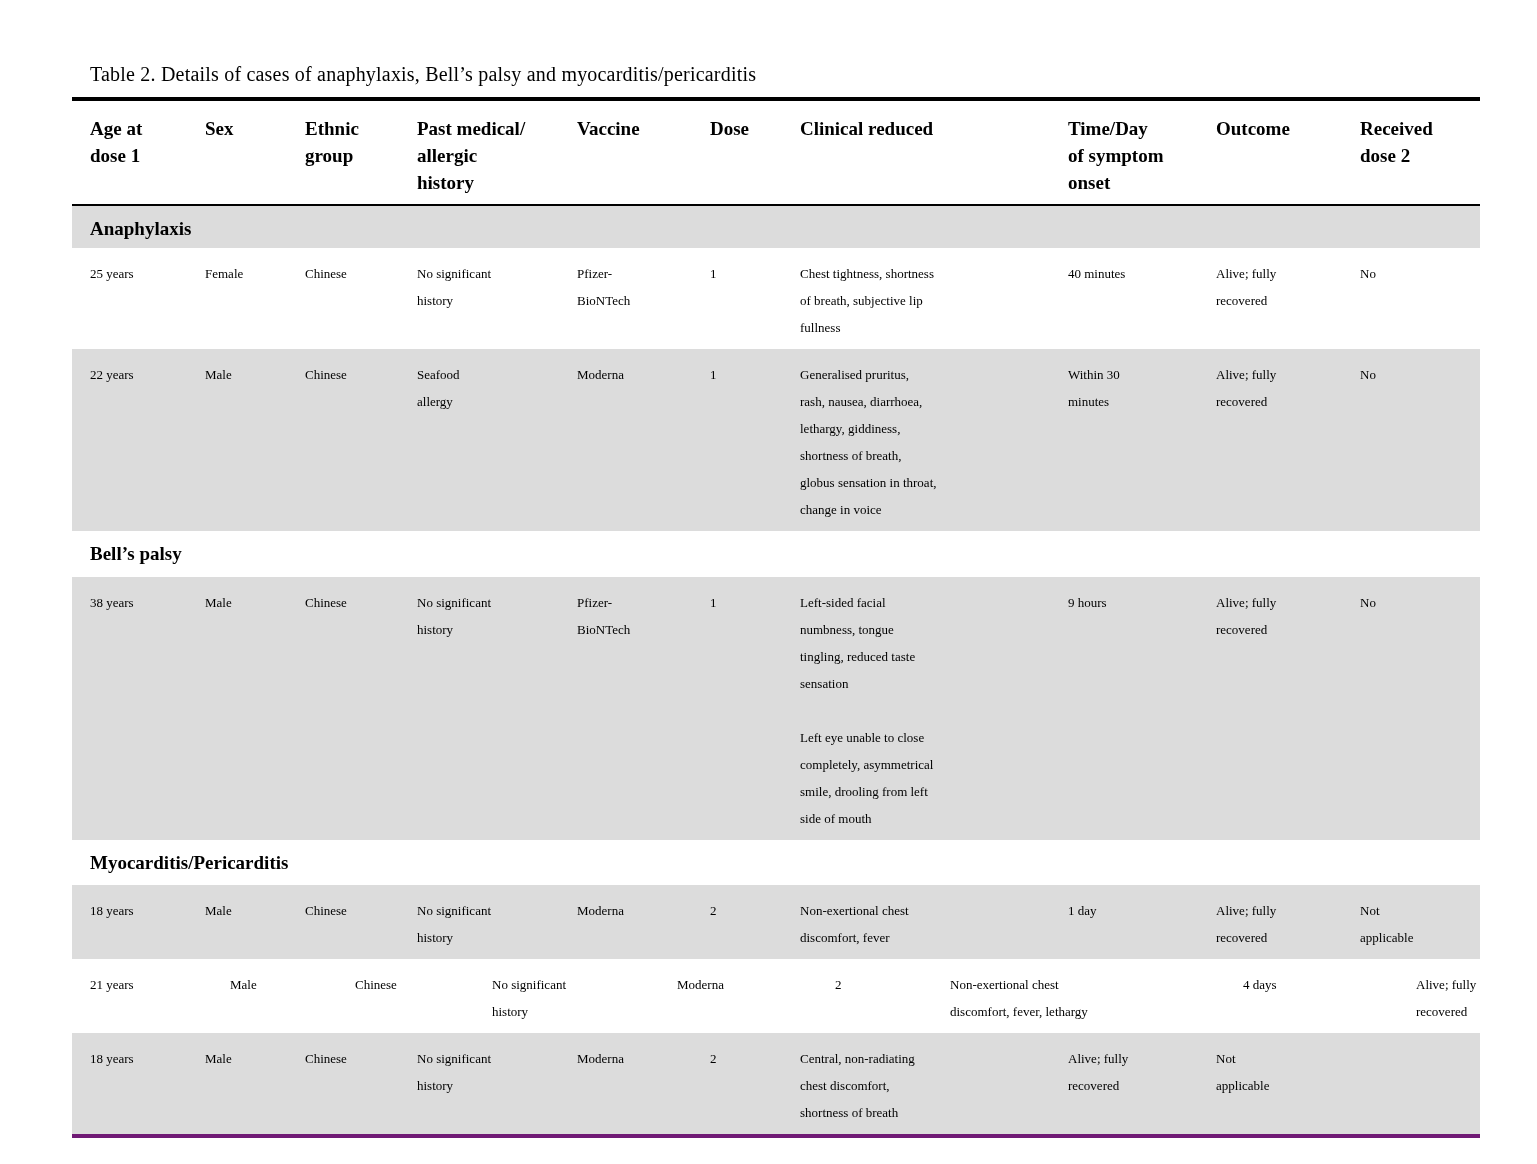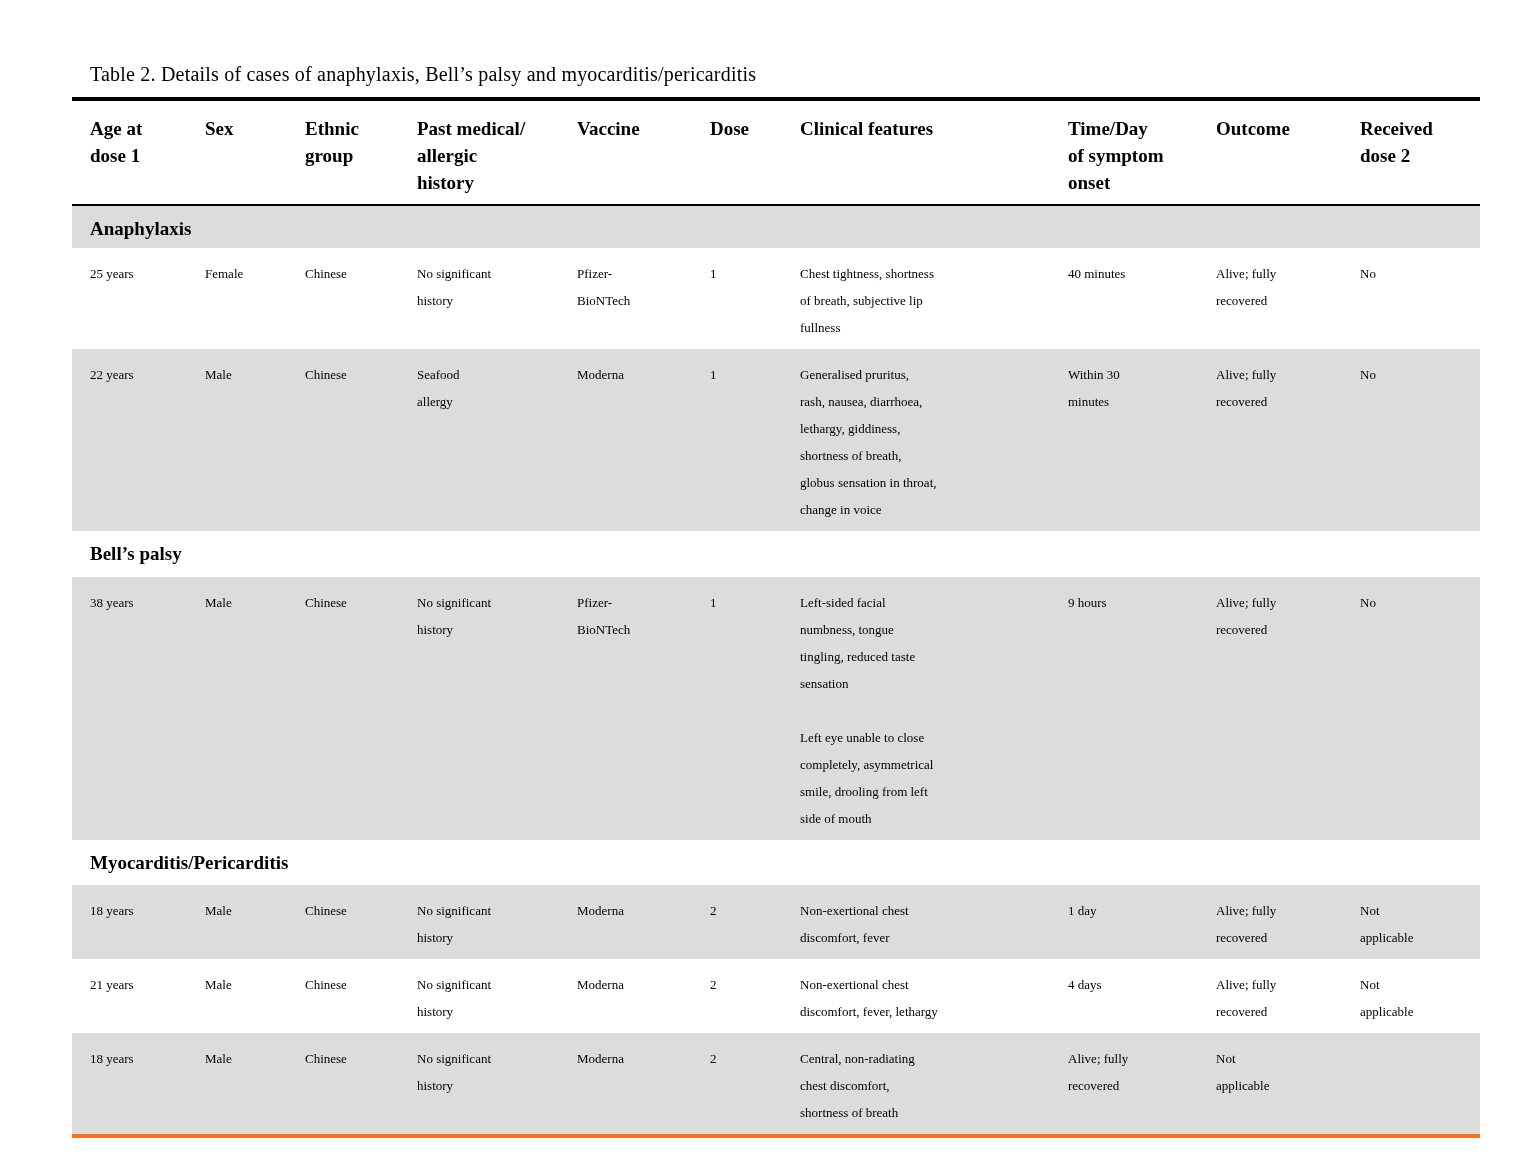--- a/index.html
+++ b/index.html
@@ -16,21 +16,21 @@
     left: 90px; top: 63px;
     font-size: 20px;
     letter-spacing: 0.2px;
     white-space: nowrap;
   }
   .table-wrap {
     position: absolute;
     left: 72px; top: 97px;
     width: 1408px;
     border-top: 4px solid #000;
-    border-bottom: 4px solid #f97316;
+    border-bottom: 4px solid #701a75;
   }
   .trow {
     display: grid;
     grid-template-columns: 115px 100px 112px 160px 133px 90px 268px 148px 144px 120px;
     padding-left: 18px;
   }
   .header-row {
     border-bottom: 2px solid #000;
     min-height: 100px;
   }
@@ -54,21 +54,21 @@
     padding: 12px 14px 8px 0;
     white-space: pre-line;
   }
   .shaded { background: #dcdcdc; }
   .h-r0a { min-height: 101px; }
   .h-r0b { min-height: 180px; }
   .h-s1  { min-height: 46px; }
   .h-r1a { min-height: 263px; }
   .h-s2  { min-height: 45px; }
   .h-r2a { min-height: 74px; }
-  .h-r2b { min-height: 74px; }
+  .h-r2b { min-height: 74px; gap: 25px; }
   .h-r2c { min-height: 96px; }
 </style>
 </head>
 <body>
 
 <div class="page">
 
   <div class="table-title">Table 2. Details of cases of anaphylaxis, Bell’s palsy and myocarditis/pericarditis</div>
 
   <div class="table-wrap">
@@ -77,21 +77,21 @@
       <div class="col-header">Age at
 dose 1</div>
       <div class="col-header">Sex</div>
       <div class="col-header">Ethnic
 group</div>
       <div class="col-header">Past medical/
 allergic
 history</div>
       <div class="col-header">Vaccine</div>
       <div class="col-header">Dose</div>
-      <div class="col-header">Clinical features</div>
+      <div class="col-header">Clinical reduced</div>
       <div class="col-header">Time/Day
 of symptom
 onset</div>
       <div class="col-header">Outcome</div>
       <div class="col-header">Received
 dose 2</div>
     </div>
 
     <div class="section-row shaded">Anaphylaxis</div>
 

